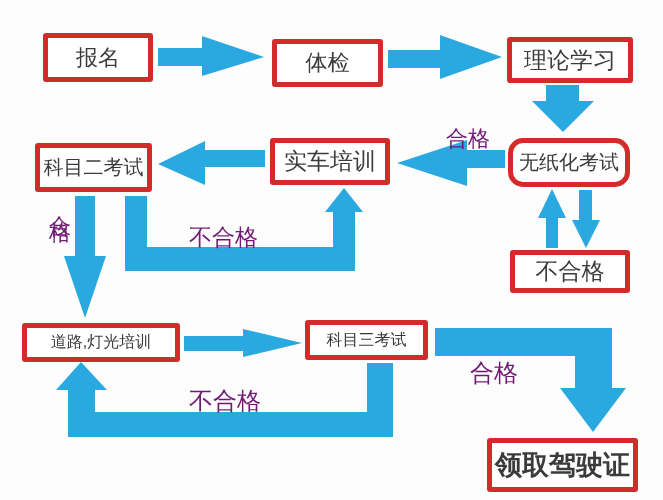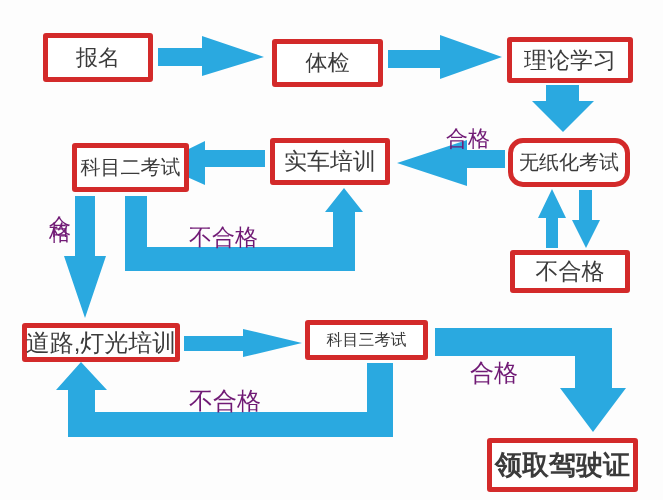--- a/index.html
+++ b/index.html
@@ -68,37 +68,37 @@
   </div>
 
   <div class="node" style="left: 272px; top: 39px; width: 111px; height: 48px; font-size: 22px; border-color: rgb(211, 42, 42);">
     <span>体检</span>
   </div>
 
   <div class="node" style="left: 507px; top: 37px; width: 126px; height: 46px; font-size: 23px; border-color: rgb(211, 42, 42);">
     <span>理论学习</span>
   </div>
 
-  <div class="node" style="left: 35px; top: 143px; width: 117px; height: 49px; font-size: 20px; border-color: rgb(211, 42, 42); margin-left: 37px;">
+  <div class="node" style="left: 35px; top: 143px; width: 117px; height: 49px; font-size: 20px; border-color: rgb(211, 42, 42);">
     <span>科目二考试</span>
   </div>
 
   <div class="node" style="left: 270px; top: 138px; width: 120px; height: 47px; font-size: 23px; border-color: rgb(211, 42, 42);">
     <span>实车培训</span>
   </div>
 
   <div class="node" style="left: 508px; top: 138px; width: 122px; height: 49px; font-size: 20px; border-color: rgb(211, 42, 42); border-radius: 15px;">
     <span>无纸化考试</span>
   </div>
 
   <div class="node" style="left: 510px; top: 250px; width: 120px; height: 43px; font-size: 23px; border-color: rgb(211, 42, 42);">
     <span>不合格</span>
   </div>
 
-  <div class="node" style="left: 22px; top: 323px; width: 158px; height: 39px; font-size: 24px; border-color: rgb(211, 42, 42);">
+  <div class="node" style="left: 22px; top: 323px; width: 158px; height: 39px; font-size: 16px; border-color: rgb(211, 42, 42);">
     <span>道路,灯光培训</span>
   </div>
 
   <div class="node" style="left: 305px; top: 320px; width: 123px; height: 40px; font-size: 16px; border-color: rgb(211, 42, 42);">
     <span>科目三考试</span>
   </div>
 
   <div class="node" style="left: 487px; top: 438px; width: 151px; height: 54px; font-size: 27px; font-weight: bold; border-color: rgb(211, 42, 42);">
     <span>领取驾驶证</span>
   </div>

